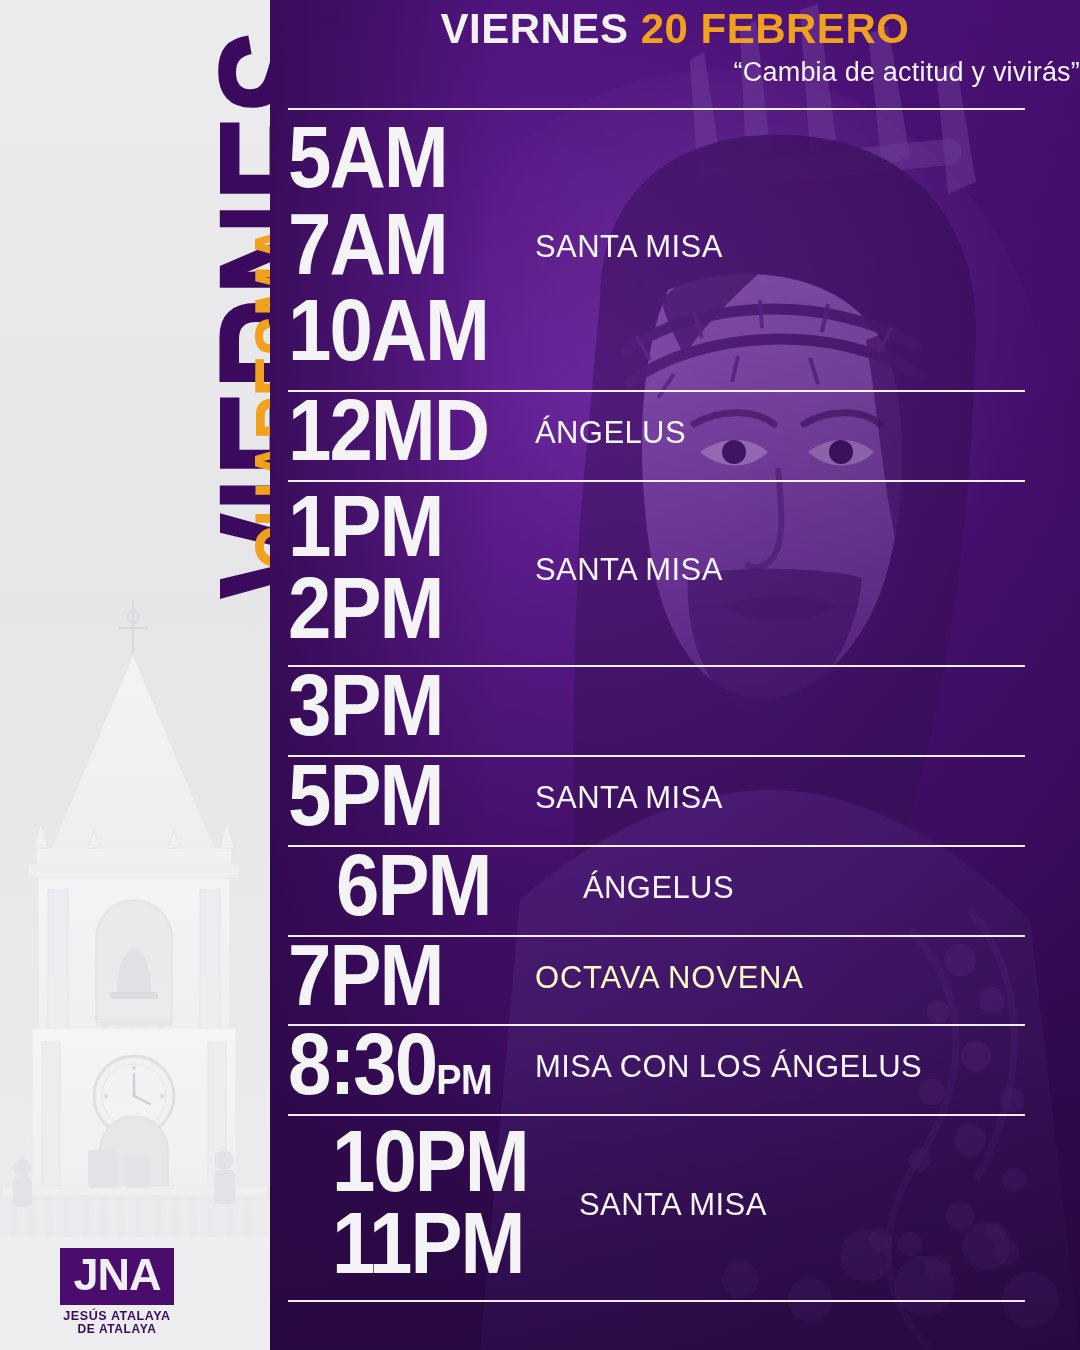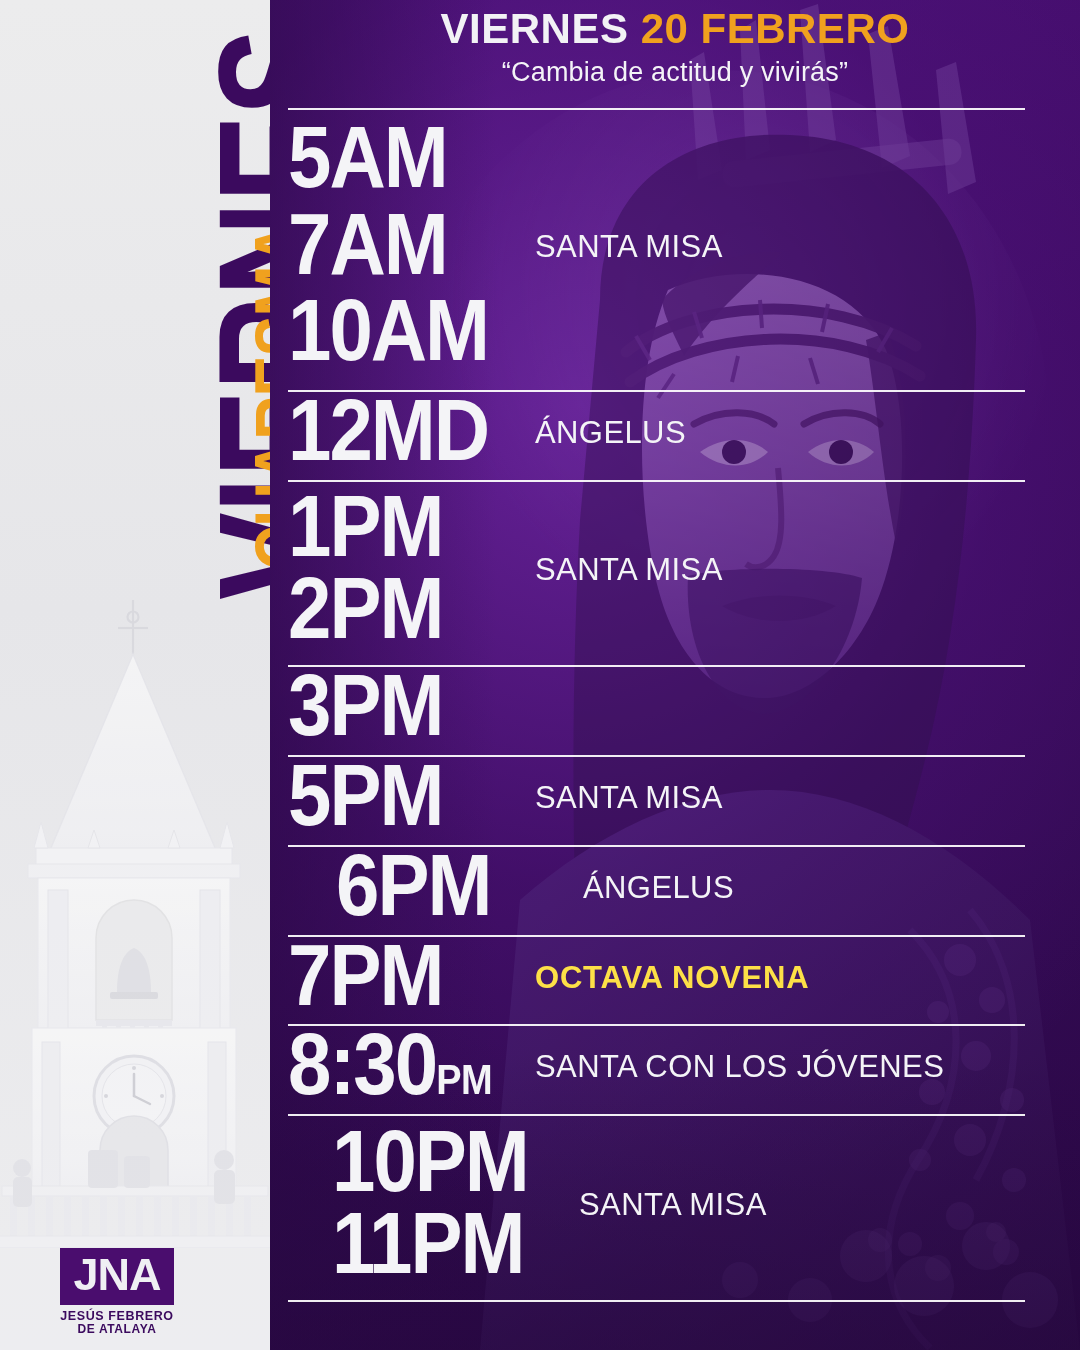--- a/index.html
+++ b/index.html
@@ -87,20 +87,21 @@
 
   .header { position:absolute; left:0; top:8px; width:810px; text-align:center; }
   .header-title {
     font-size:42px; font-weight:700; letter-spacing:.5px; line-height:1;
     color:#f2f2f5;
   }
   .header-title .accent { color:#f0a11e; }
   .header-sub {
     margin-top:7px; font-size:27px; color:#f4f4f7; font-weight:400;
     letter-spacing:.2px;
+    text-align:right;
   }
 
   
   .rows { position:absolute; left:0; top:108px; width:810px; }
   .divider {
     position:absolute; left:18px; width:737px; height:2px;
     background:rgba(255,255,255,.93);
   }
   .group { position:absolute; left:0; width:810px; }
   .time {
@@ -109,21 +110,21 @@
     letter-spacing:-2px; line-height:.9;
     font-size:78px;
     transform:scaleY(1.12); transform-origin:left center;
   }
   .time .suffix { font-size:38px; letter-spacing:-.5px; }
   .desc {
     position:absolute; left:265px;
     font-size:31px; color:#f4f4f7; letter-spacing:.4px;
     font-weight:400; white-space:nowrap;
   }
-  .desc.highlight { color:#fde047; font-weight:700; letter-spacing:.8px;text-align:right; }
+  .desc.highlight { color:#fef9c3; font-weight:400; letter-spacing:.8px;text-align:right; }
 </style>
 </head>
 <body>
 
 <div class="poster">
 
   <div class="left-panel">
 
     <div class="tower-wrap">
       <svg viewBox="0 0 285 760" preserveAspectRatio="xMidYMax meet" aria-hidden="true">
@@ -227,21 +228,21 @@
       </svg>
     </div>
 
     <div class="vert-title">
       <div class="vtext vtext-main">VIERNES</div>
       <div class="vtext vtext-sub">CUARESMA</div>
     </div>
 
     <div class="logo">
       <div class="logo-box">JNA</div>
-      <div class="logo-sub1">JESÚS FEBRERO</div>
+      <div class="logo-sub1">JESÚS ATALAYA</div>
       <div class="logo-sub2">DE ATALAYA</div>
     </div>
   </div>
 
   <div class="right-panel">
     <div class="bg-grad"></div>
 
     <div class="portrait">
       <svg viewBox="0 0 810 1350" preserveAspectRatio="xMidYMid slice" aria-hidden="true">
         <defs>
@@ -394,21 +395,21 @@
             <div class="desc" style="top: 24.8889px;">ÁNGELUS</div>
           </div>
           <div class="divider" style="top: 826.667px;"></div>
           <div class="group" style="top: 826.667px; height: 63px;">
             <div class="time" style="top: 4.88889px;">7PM</div>
             <div class="desc highlight" style="top: 24.8889px;">OCTAVA NOVENA</div>
           </div>
           <div class="divider" style="top: 916.444px;"></div>
           <div class="group" style="top: 916.444px; height: 89.7778px;">
             <div class="time" style="top: 4.88889px;"><span>8:30</span><span class="suffix">PM</span></div>
-            <div class="desc" style="top: 24.8889px;">SANTA CON LOS JÓVENES</div>
+            <div class="desc" style="top: 24.8889px;">MISA CON LOS ÁNGELUS</div>
           </div>
           <div class="divider" style="top: 1006.22px;"></div>
           <div class="group" style="top: 1006.22px; height: 193px; margin-left: 44px;">
             <div class="time" style="top: 11.9444px;">10PM</div>
             <div class="time" style="top: 93.8333px;">11PM</div>
             <div class="desc" style="top: 72.8889px;">SANTA MISA</div>
           </div>
           <div class="divider" style="top: 1192px;"></div>
         </div>
 

